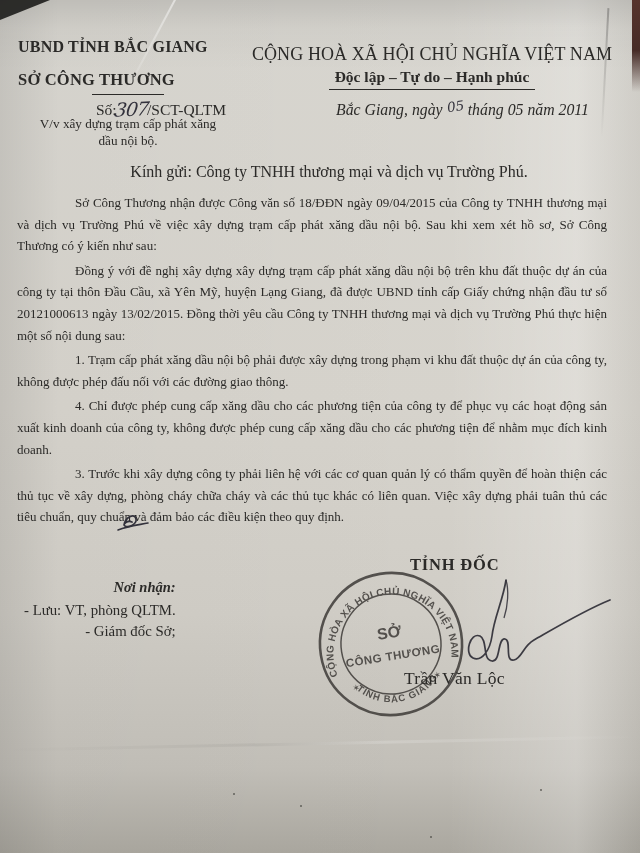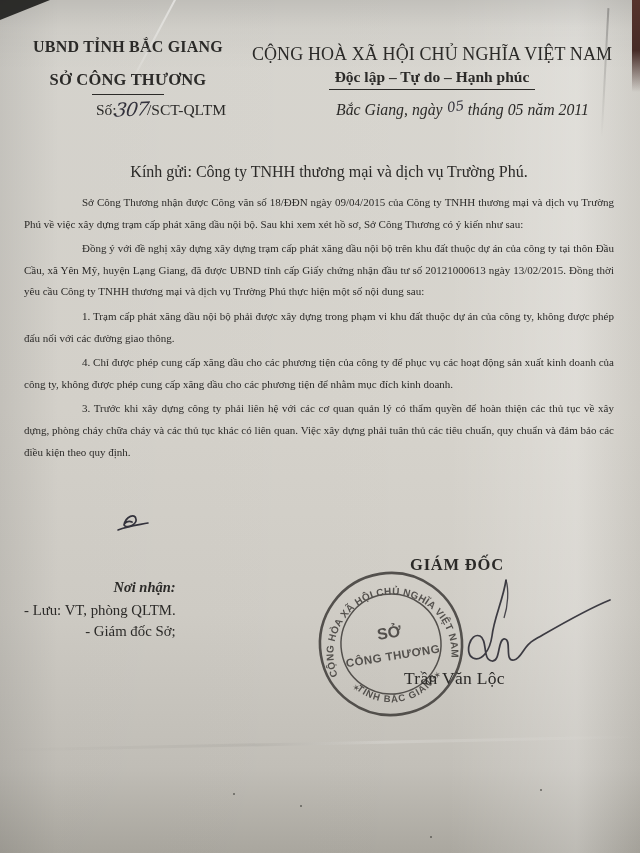--- a/index.html
+++ b/index.html
@@ -25,21 +25,21 @@
     background:linear-gradient(180deg,rgba(255,255,255,0.55),rgba(255,255,255,0));
     transform:rotate(28deg);transform-origin:top left;}
   .crease-2{position:absolute;left:0px;top:742px;width:640px;height:3px;
     background:linear-gradient(90deg,rgba(0,0,0,0),rgba(0,0,0,0.05) 40%,rgba(255,255,255,0.18) 60%,rgba(0,0,0,0));
     transform:rotate(-1.2deg);}
   .crease-3{position:absolute;left:604px;top:8px;width:1.5px;height:130px;
     background:linear-gradient(180deg,rgba(0,0,0,0.25),rgba(0,0,0,0));transform:rotate(3deg);}
   .speck{position:absolute;width:2px;height:2px;border-radius:50%;background:#4c4b47;opacity:.8;}
 
   
-  .org-block{position:absolute;left:18px;top:38px;width:220px;text-align:center;}
+  .org-block{position:absolute;left:18px;top:38px;width:220px;}
   .org-parent{font-weight:bold;font-size:16px;letter-spacing:.2px;white-space:nowrap;}
   .org-name{font-weight:bold;font-size:16.5px;margin-top:14px;letter-spacing:.2px;white-space:nowrap;}
   .org-underline{width:72px;height:0;border-top:1.6px solid #2b2a28;margin:4px auto 0 auto;}
   .nat-block{position:absolute;left:248px;top:44px;width:368px;text-align:center;}
   .nat-header{font-weight:normal;font-size:18px;white-space:nowrap;letter-spacing:.1px;text-align:center;}
   .nat-motto{font-weight:bold;font-size:15.5px;margin-top:3px;white-space:nowrap;}
   .motto-underline{width:206px;height:0;border-top:1.6px solid #2b2a28;margin:3px auto 0 auto;}
 
   .doc-number{position:absolute;left:96px;top:97px;font-size:15.5px;white-space:nowrap;}
   .hand{font-style:italic;color:#33323c;font-family:"DejaVu Serif",serif;}
@@ -47,22 +47,22 @@
     position:relative;top:1px;letter-spacing:-1px;margin:0 -1px 0 -2px;}
   .subject{position:absolute;left:16px;top:116px;width:224px;text-align:center;
     font-size:13.2px;line-height:16.5px;}
   .date-line{position:absolute;left:336px;top:101px;width:290px;font-style:italic;
     font-size:15.8px;white-space:nowrap;}
   .hand-05{font-style:italic;font-size:13.5px;display:inline-block;position:relative;top:-4px;
     transform:rotate(-8deg);letter-spacing:0;}
 
   
   .salutation{position:absolute;left:0;top:163px;width:640px;text-align:center;font-size:16px;padding-left:9px;}
-  .doc-body{position:absolute;left:24px;top:192px;width:590px;
-    font-size:11px;line-height:21.6px;text-align:justify;}
+  .doc-body{position:absolute;left:17px;top:192px;width:590px;
+    font-size:13px;line-height:21.6px;text-align:justify;}
   .doc-body p{margin:0 0 3px 0;text-indent:58px;}
   .end-mark{position:absolute;left:116px;top:509px;}
 
   
   .sig-title{position:absolute;left:410px;top:555px;font-weight:bold;font-size:16.5px;letter-spacing:.8px;}
   .recipients{position:absolute;left:24px;top:577px;font-size:14.8px;line-height:21px;text-align:right;}
   .recipients-label{font-weight:bold;font-style:italic;font-size:14.5px;margin-bottom:2px;}
   .signer-name{position:absolute;left:404px;top:668px;font-weight:normal;font-size:17.5px;letter-spacing:.3px;}
 
   .stamp-wrap{position:absolute;left:310px;top:563px;width:162px;height:162px;
@@ -82,39 +82,43 @@
     </div>
 
     <div class="nat-block">
       <div class="nat-header">CỘNG HOÀ XÃ HỘI CHỦ NGHĨA VIỆT NAM</div>
       <div class="nat-motto">Độc lập – Tự do – Hạnh phúc</div>
       <div class="motto-underline"></div>
     </div>
 
     <div class="doc-number"><span>Số:</span><span class="hand hand-307">307</span><span>/SCT-QLTM</span></div>
 
+    <div class="subject">
+      <div>V/v  xây dựng trạm cấp phát xăng</div>
+      <div>dầu nội bộ.</div>
+    </div>
 
     <div class="date-line"><span>Bắc Giang, ngày</span>&nbsp;<span class="hand hand-05">05</span>&nbsp;<span>tháng 05  năm 2011</span></div>
 
     <div class="salutation">Kính gửi: Công ty TNHH thương mại và dịch vụ Trường Phú.</div>
 
     <div class="doc-body">
       <p>Sở Công Thương nhận được Công văn số 18/ĐĐN  ngày 09/04/2015 của Công ty TNHH thương mại và dịch vụ Trường Phú về việc xây dựng trạm cấp phát xăng dầu nội bộ. Sau khi xem xét hồ sơ, Sở Công Thương có ý kiến như sau:</p>
       <p>Đồng ý với đề nghị xây dựng xây dựng trạm cấp phát xăng dầu nội bộ trên khu đất thuộc dự án của công ty tại thôn Đầu Cầu, xã Yên Mỹ, huyện Lạng Giang, đã được UBND tỉnh cấp Giấy chứng nhận đầu tư số 20121000613 ngày 13/02/2015. Đồng thời yêu cầu Công ty TNHH thương mại và dịch vụ Trường Phú thực hiện một số nội dung sau:</p>
       <p>1. Trạm cấp phát xăng dầu nội bộ phải được xây dựng trong phạm vi khu đất thuộc dự án của công ty, không được phép đấu nối với các đường giao thông.</p>
       <p>4. Chỉ được phép cung cấp xăng dầu cho các phương tiện của công ty để phục vụ các hoạt động sản xuất kinh doanh của công ty, không được phép cung cấp xăng dầu cho các phương tiện để nhằm mục đích kinh doanh.</p>
       <p>3. Trước khi xây dựng công ty phải liên hệ với các cơ quan quản lý có thẩm quyền để hoàn thiện các thủ tục về xây dựng, phòng cháy chữa cháy và các thủ tục khác có liên quan. Việc xây dựng phải tuân thủ các tiêu chuẩn, quy chuẩn và đảm bảo các điều kiện theo quy định.</p>
     </div>
 
     <svg class="end-mark" width="38" height="26" viewBox="0 0 38 26">
       <path d="M 8,16 C 10,7 19,4 20,10 C 21,15 13,19 9,17 C 6,15 12,11 16,13" fill="none" stroke="#33323c" stroke-width="1.7" stroke-linecap="round"></path>
       <path d="M 2,21 C 12,17 22,16 32,14" fill="none" stroke="#33323c" stroke-width="1.6" stroke-linecap="round"></path>
     </svg>
 
-    <div class="sig-title">GIÁM ĐỐC</div>
+    <div class="sig-title">TỈNH ĐỐC</div>
 
     <div class="stamp-wrap">
       <svg width="162" height="162" viewBox="0 0 162 162">
         <defs>
           <path id="arcTop" d="M 26,112 A 59,59 0 1 1 136,112"></path>
           <path id="arcBottom" d="M 28,99 A 55,55 0 0 0 134,99"></path>
         </defs>
         <circle cx="81" cy="81" r="71" fill="none" stroke="#3e3b38" stroke-width="2.6"></circle>
         <circle cx="81" cy="81" r="50" fill="none" stroke="#3e3b38" stroke-width="1.5"></circle>
         <text font-size="10" font-weight="bold" fill="#3e3b38" letter-spacing="0.3" font-family="Liberation Sans, sans-serif">

